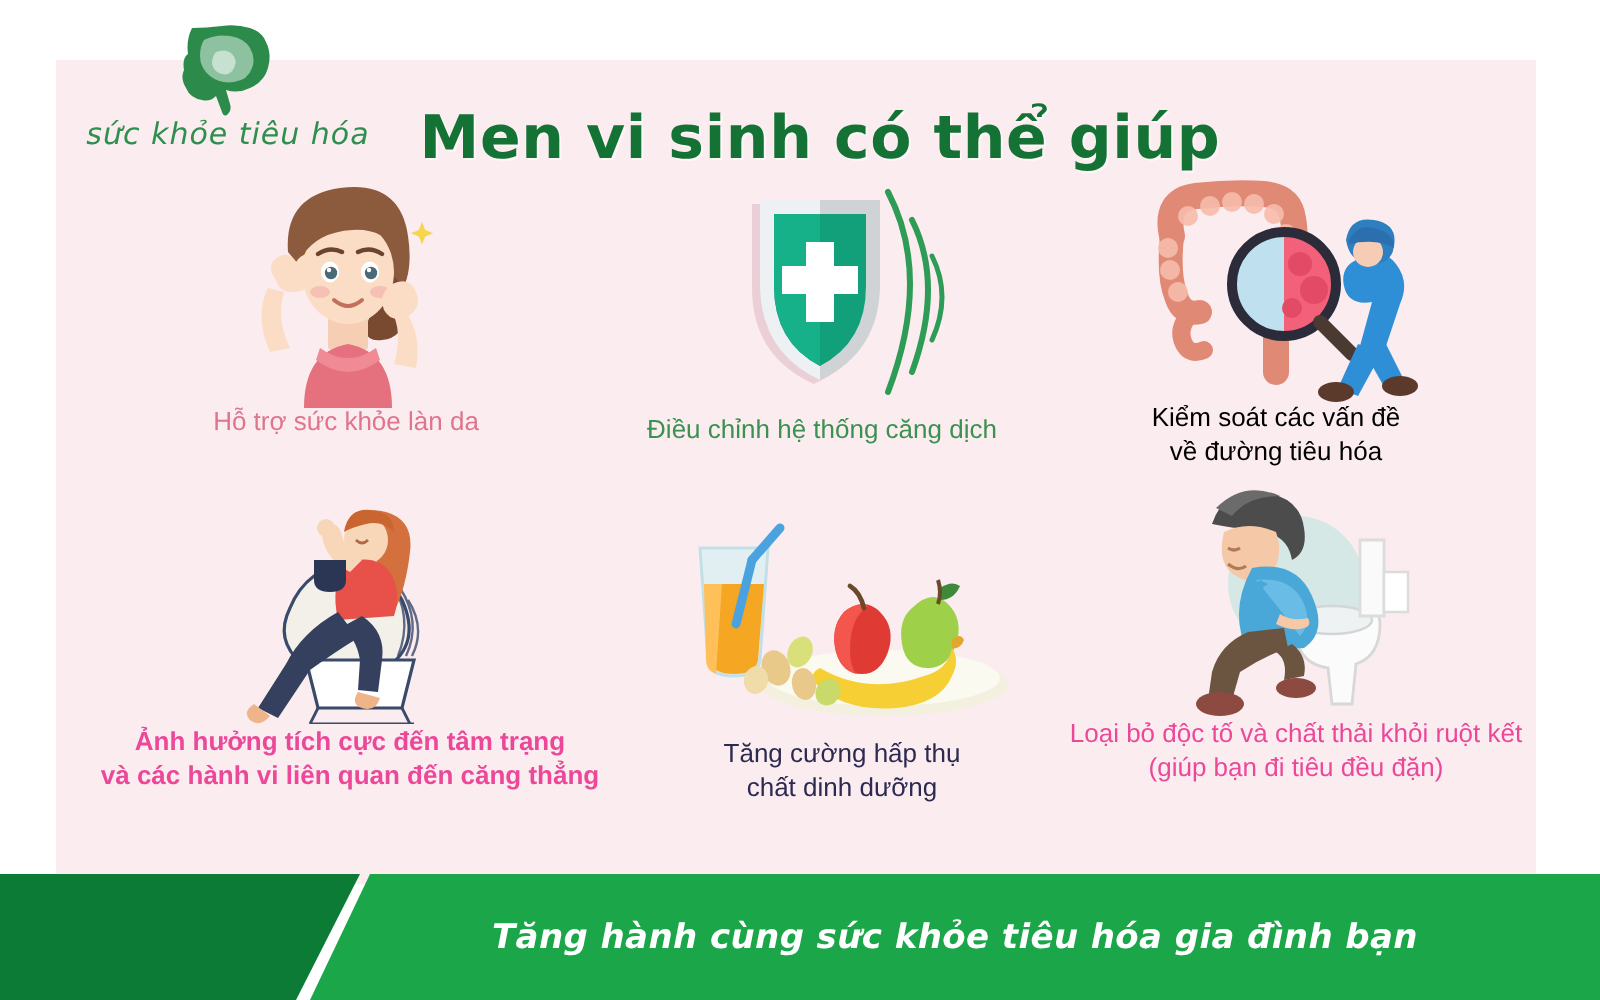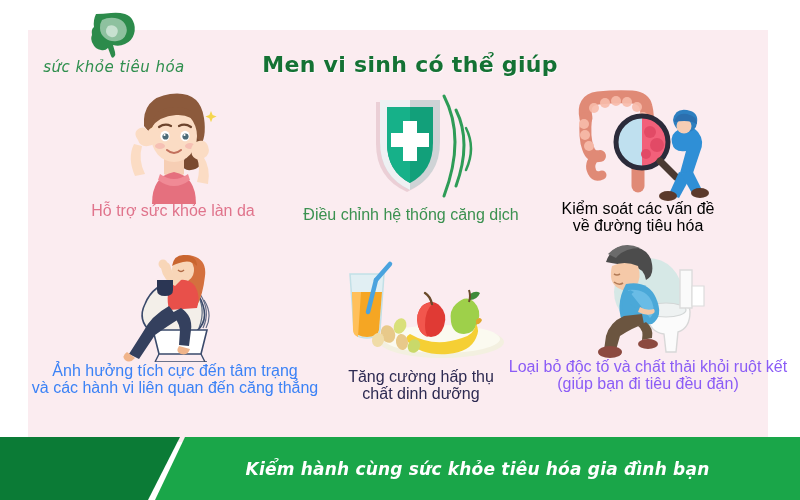--- a/index.html
+++ b/index.html
@@ -59,21 +59,21 @@
     white-space: nowrap;
   }
   
   .headline {
     position: absolute;
     left: 180px;
     top: 52px;
     width: 460px;
     text-align: center;
     font-family: "DejaVu Sans", sans-serif;
-    font-size: 22px;
+    font-size: 30px;
     font-weight: bold;
     color: #147234;
     letter-spacing: 0.3px;
     text-shadow: 1px 1px 0 rgba(255,255,255,0.6);
   }
   
   .items {
     position: absolute;
     left: 28px;
     top: 82px;
@@ -83,40 +83,40 @@
   .item {
     position: absolute;
     text-align: center;
   }
   .item .art {
     position: relative;
     width: 100%;
     height: 118px;
   }
   .item .cap {
-    font-size: 16px;
+    font-size: 13px;
     line-height: 17px;
     font-family: "Liberation Sans", sans-serif;
     white-space: pre-line;
   }
   
   #item-1 { left: 20px;  top: 2px;   width: 250px; }
   #item-2 { left: 258px; top: 6px;   width: 250px; }
   #item-3 { left: 495px; top: 0px;   width: 230px; }
   
   #item-4 { left: 2px;   top: 162px; width: 290px; }
   #item-5 { left: 288px; top: 168px; width: 210px; }
   #item-6 { left: 470px; top: 158px; width: 300px; }
 
   #item-1 .cap { color: #e0748c; }
   #item-2 .cap { color: #3b9150; }
   #item-3 .cap { color: #000000; }
-  #item-4 .cap { color: #3b82f6; }
+  #item-4 .cap { color: #ec4899; font-weight: bold; }
   #item-5 .cap { color: #2d2a52; text-align: center; }
-  #item-6 .cap { color: #8b5cf6; }
+  #item-6 .cap { color: #ec4899; }
 
   
   .footer {
     position: absolute;
     left: 0;
     top: 437px;
     width: 800px;
     height: 63px;
   }
   .footer-dark {
@@ -403,16 +403,16 @@
       </div>
       <div class="cap">Loại bỏ độc tố và chất thải khỏi ruột kết
 (giúp bạn đi tiêu đều đặn)</div>
     </div>
 
   </div>
 
   <div class="footer">
     <div class="footer-dark"></div>
     <div class="footer-light"></div>
-    <div class="footer-text">Kiểm hành cùng sức khỏe tiêu hóa gia đình bạn</div>
+    <div class="footer-text">Tăng hành cùng sức khỏe tiêu hóa gia đình bạn</div>
   </div>
 
 </div>
 
 </body></html>

